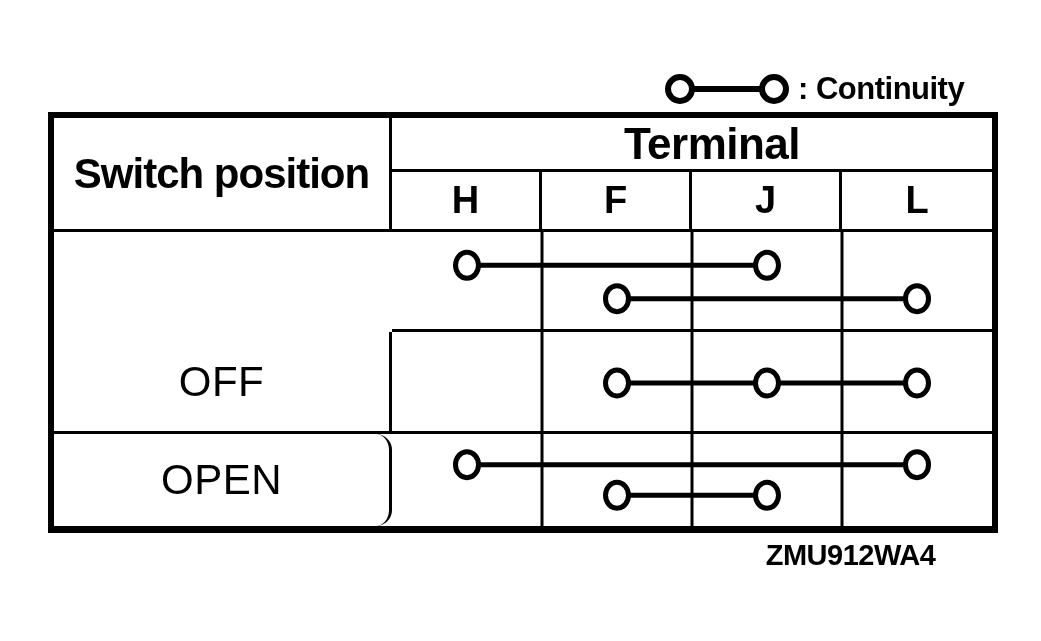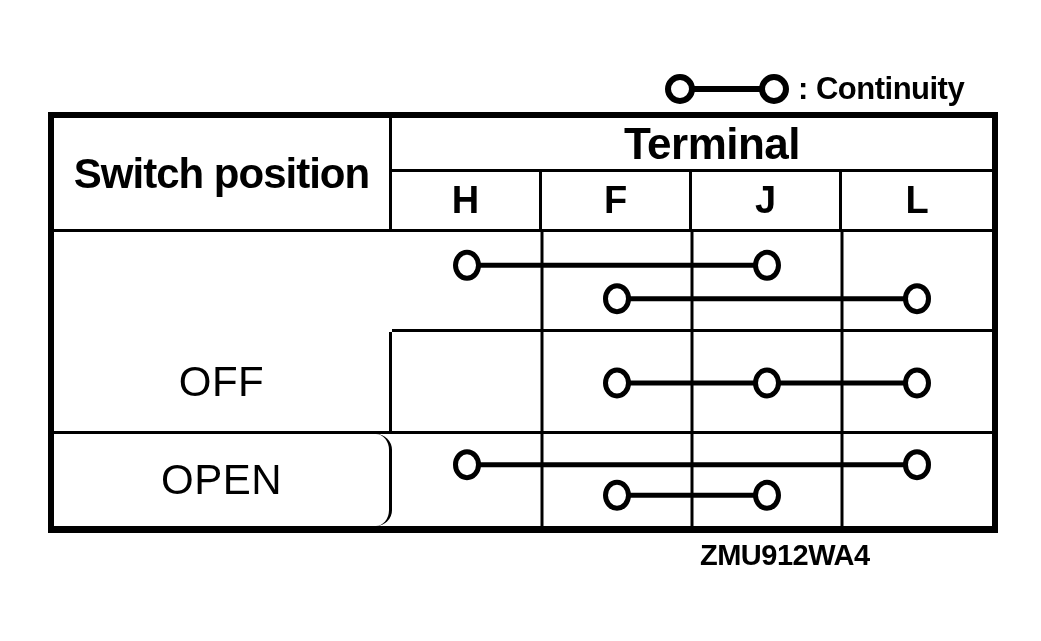--- a/index.html
+++ b/index.html
@@ -23,21 +23,21 @@
   .cell{display:flex;align-items:center;justify-content:center;box-sizing:border-box;}
   .br{border-right:3px solid #000;}
   .bb{border-bottom:3px solid #000;}
   .corner{grid-area:1/1/3/2;font-size:42px;font-weight:700;letter-spacing:-1px;}
   .thead{grid-area:1/2/2/6;font-size:44px;font-weight:700;letter-spacing:-0.5px;padding-left:40px;}
   .tcol{font-size:38px;font-weight:700;}
   .rowlabel{font-size:42px;font-weight:400;letter-spacing:0.5px;}
   .connarea{position:relative;box-sizing:border-box;}
   .connarea svg{display:block;}
   
-  .figcode{position:absolute;top:539px;left:700px;width:301px;text-align:left;
+  .figcode{position:absolute;top:539px;left:700px;width:301px;text-align:center;
     font-size:29px;font-weight:700;letter-spacing:-0.5px;}
 </style>
 </head>
 <body>
 
 <div id="stage">
 
   <div class="legend">
     <svg width="134" height="46" viewBox="0 0 134 46">
       <line x1="30" y1="23" x2="104" y2="23" stroke="#000" stroke-width="6"></line>

